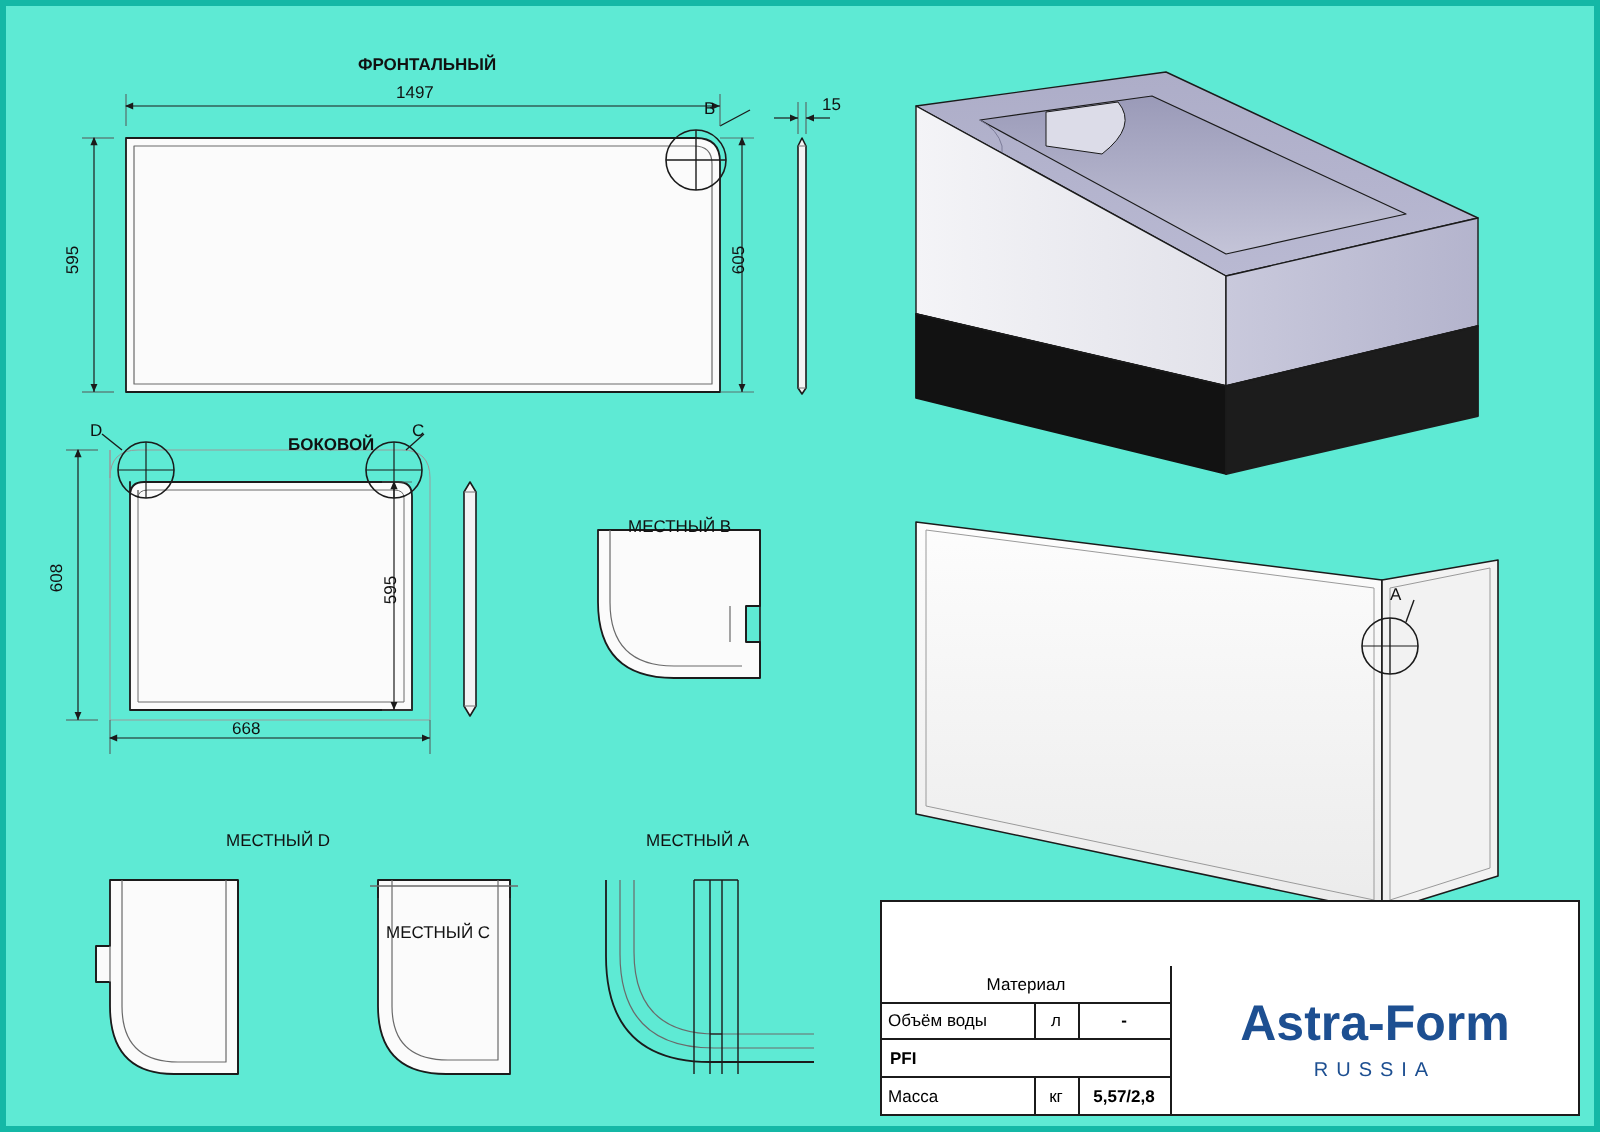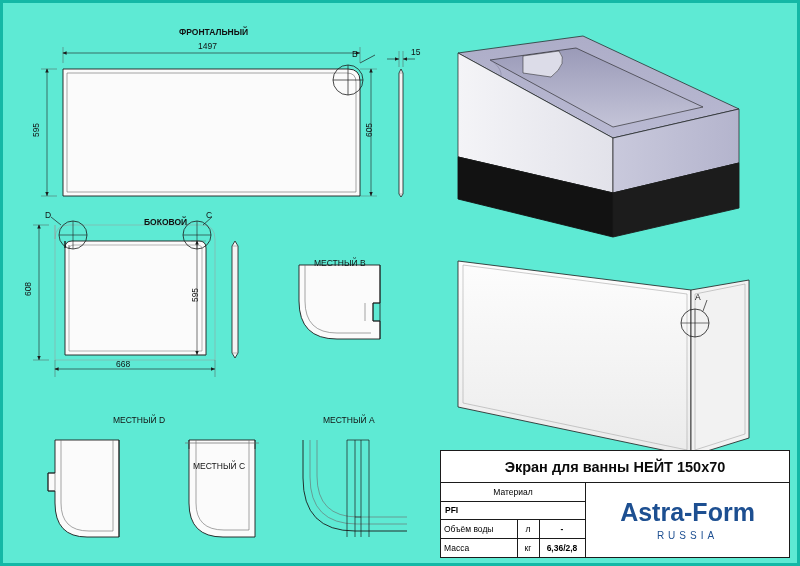--- a/index.html
+++ b/index.html
@@ -205,42 +205,41 @@
   <div class="lbl" style="left:195px; top:38px;text-align:center;">1497</div>
   <div class="lbl v" style="left:26px; top:122px; transform:rotate(-90deg);">595</div>
   <div class="lbl v" style="left:359px; top:122px; transform:rotate(-90deg);">605</div>
   <div class="lbl" style="left:408px; top:44px;">15</div>
 
   <div class="lbl v" style="left:18px; top:281px; transform:rotate(-90deg);">608</div>
   <div class="lbl v" style="left:185px; top:287px; transform:rotate(-90deg);">595</div>
   <div class="lbl" style="left:113px; top:356px;">668</div>
 
   <div id="titleblock">
-    <div id="tb-title">Экран для ванны НЕЙТ 150х70</div>
 
     <div id="tb-left">
       <div class="tb-row">
         <div class="c cen" style="left:0; right:0;">Материал</div>
-      </div>
-      <div class="tb-row">
-        <div class="c b" style="left:4px; right:0;">PFI</div>
       </div>
       <div class="tb-row">
         <div class="c" style="left:3px; width:73px;">Объём воды</div>
         <div class="divv" style="left:76px;"></div>
         <div class="c cen" style="left:76px; width:22px;">л</div>
         <div class="divv" style="left:98px;"></div>
         <div class="c cen b" style="left:98px; right:0;">-</div>
       </div>
       <div class="tb-row">
+        <div class="c b" style="left:4px; right:0;">PFI</div>
+      </div>
+      <div class="tb-row">
         <div class="c" style="left:3px; width:73px;">Масса</div>
         <div class="divv" style="left:76px;"></div>
         <div class="c cen" style="left:76px; width:22px;">кг</div>
         <div class="divv" style="left:98px;"></div>
-        <div class="c cen b" style="left:98px; right:0;">6,36/2,8</div>
+        <div class="c cen b" style="left:98px; right:0;">5,57/2,8</div>
       </div>
     </div>
 
     <div id="tb-right">
       <div id="brand" style="color: rgb(29, 79, 145);">Astra-Form</div>
       <div id="brand-sub" style="color: rgb(29, 79, 145);">RUSSIA</div>
     </div>
   </div>
 
 </div>

